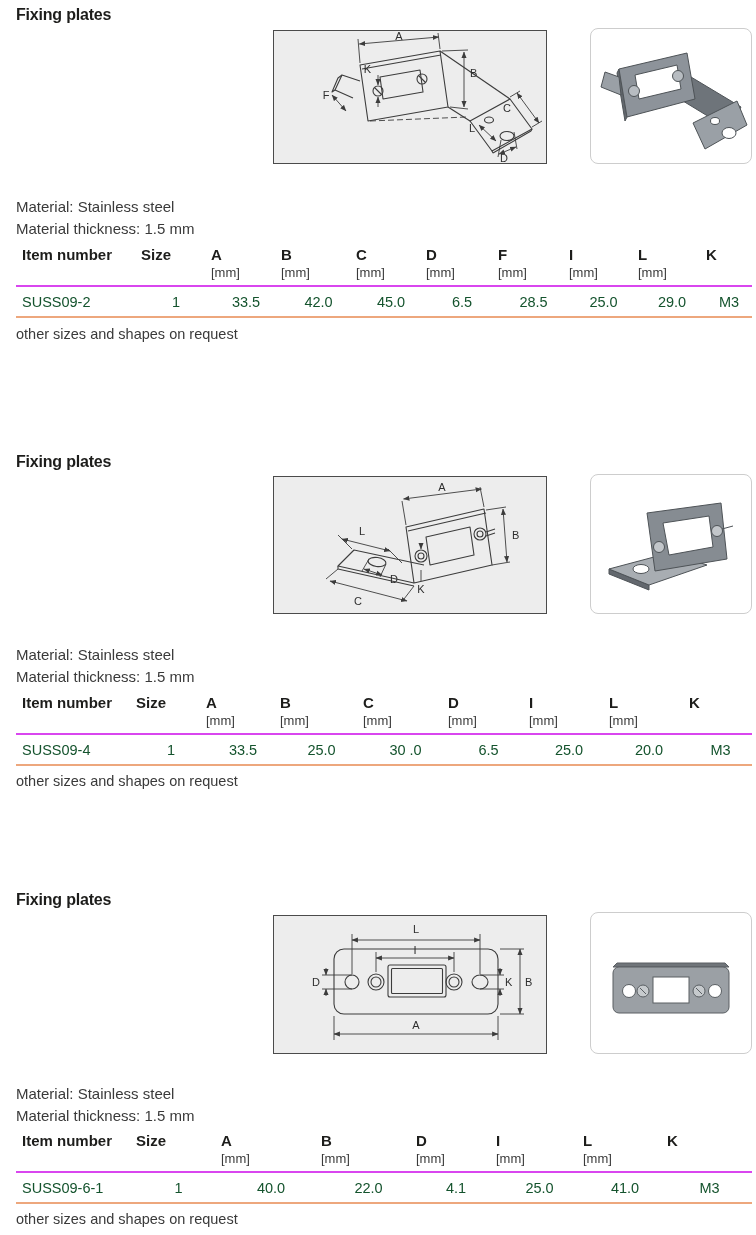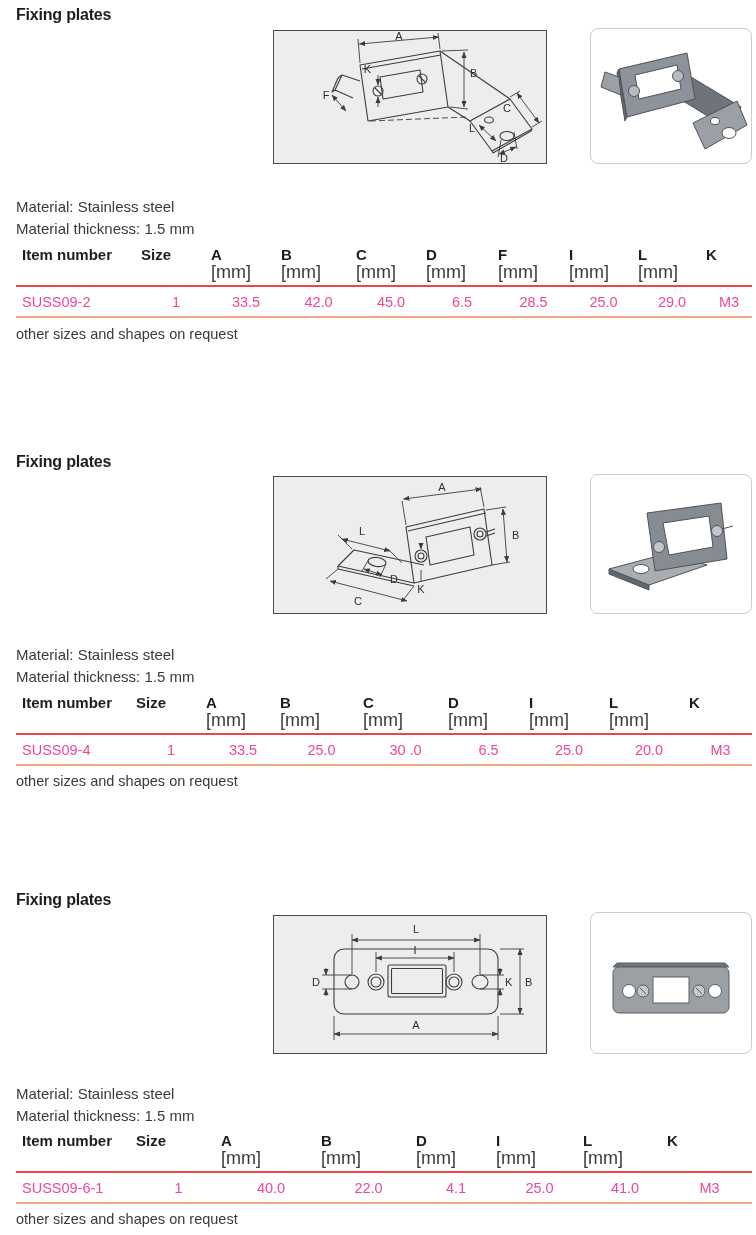--- a/index.html
+++ b/index.html
@@ -9,25 +9,25 @@
   }
   .abs{position:absolute;}
   .sec-title{font-size:16px;font-weight:bold;color:#1d1d1b;letter-spacing:-.2px;}
   .drawing-box{width:272px;background:#ededed;border:1px solid #4b4b4b;}
   .photo-box{width:160px;background:#fff;border:1px solid #cdcdcd;border-radius:8px;}
   .material{font-size:15px;line-height:22px;color:#3a3a3a;margin-top:20px;}
   .note{font-size:14.5px;color:#3a3a3a;}
   table.spec{border-collapse:collapse;table-layout:fixed;width:736px;}
   table.spec th{vertical-align:top;text-align:left;padding:3px 0 4px;}
   table.spec th .hl{font-size:15px;font-weight:bold;color:#1d1d1b;line-height:18px;}
-  table.spec th .hu{font-size:18px;font-weight:normal;color:#3a3a3a;line-height:17px;min-height:17px;}
+  table.spec th .hu{font-size:13px;font-weight:normal;color:#3a3a3a;line-height:17px;min-height:17px;}
   table.spec th.left,table.spec td.left{text-align:left;padding-left:6px;}
-  table.spec thead tr{border-bottom:2px solid #ef4444;}
+  table.spec thead tr{border-bottom:2px solid #d946ef;}
   table.spec tbody tr{border-bottom:2px solid #eda77d;}
-  table.spec td{font-size:14.5px;text-align:center;padding:7px 0 6px;color:#ec4899;}
+  table.spec td{font-size:14.5px;text-align:center;padding:7px 0 6px;color:#14532d;}
   svg text{font-family:"Liberation Sans",sans-serif;font-size:11px;fill:#2e2e2e;}
   svg.photo{display:block;}
 </style>
 </head>
 <body>
 
 <div class="abs sec-title" style="left:16px;top:6px;">Fixing plates</div>
 
 <div class="abs drawing-box" style="left:273px;top:30px;height:132px;">
   <svg width="272" height="132" viewBox="0 0 272 132">

